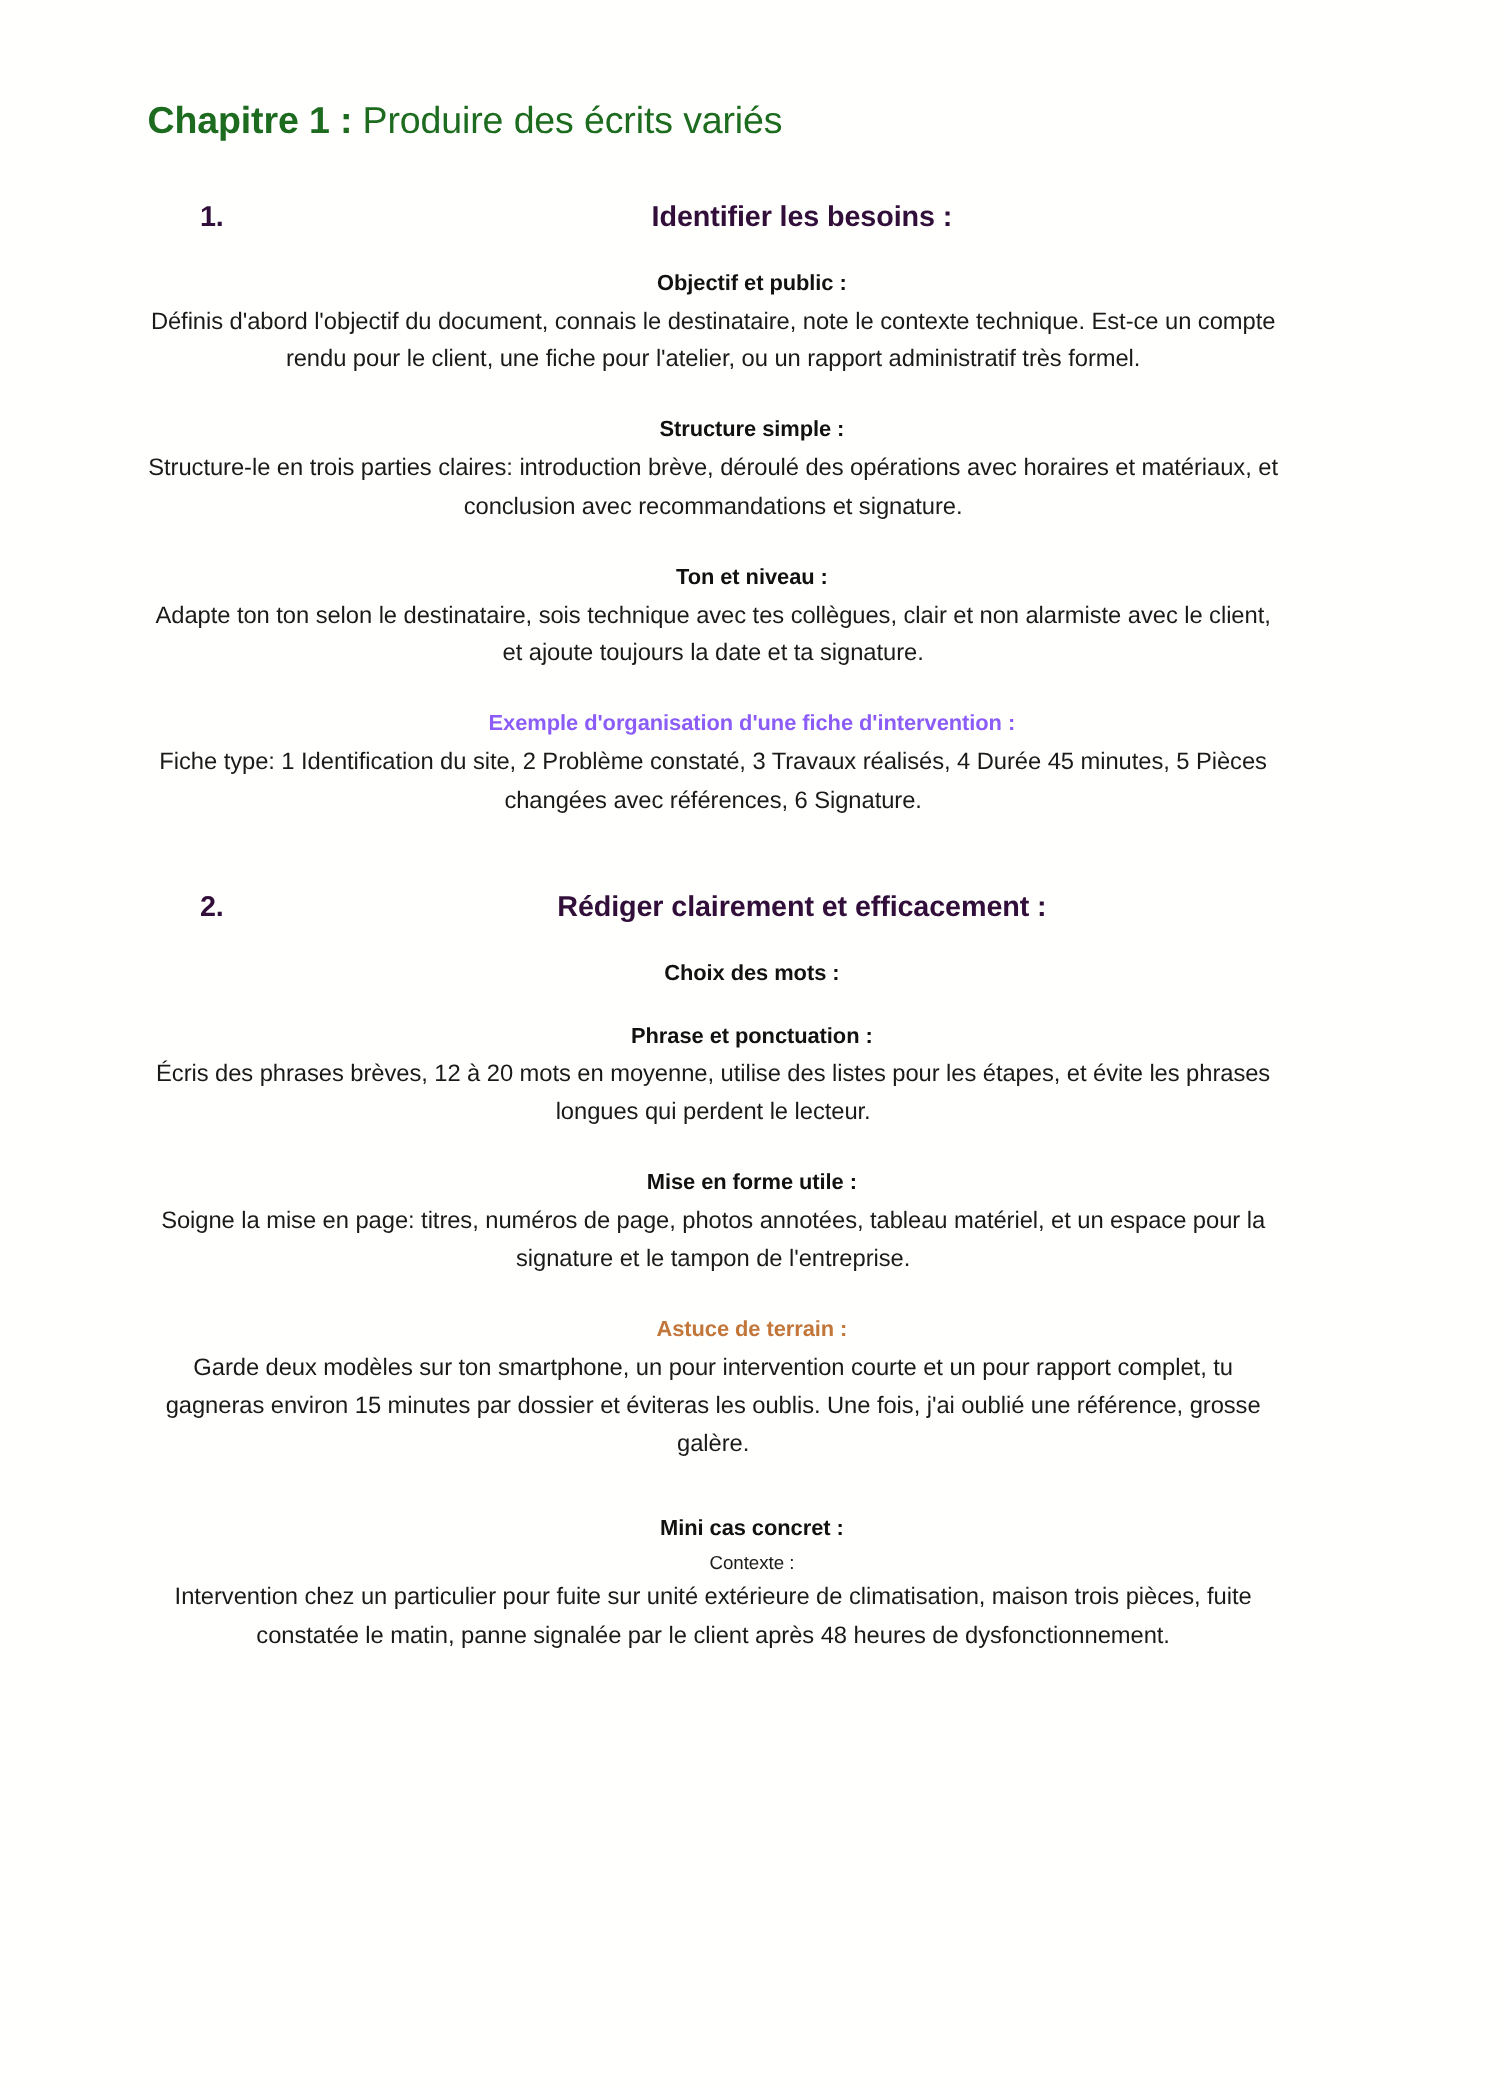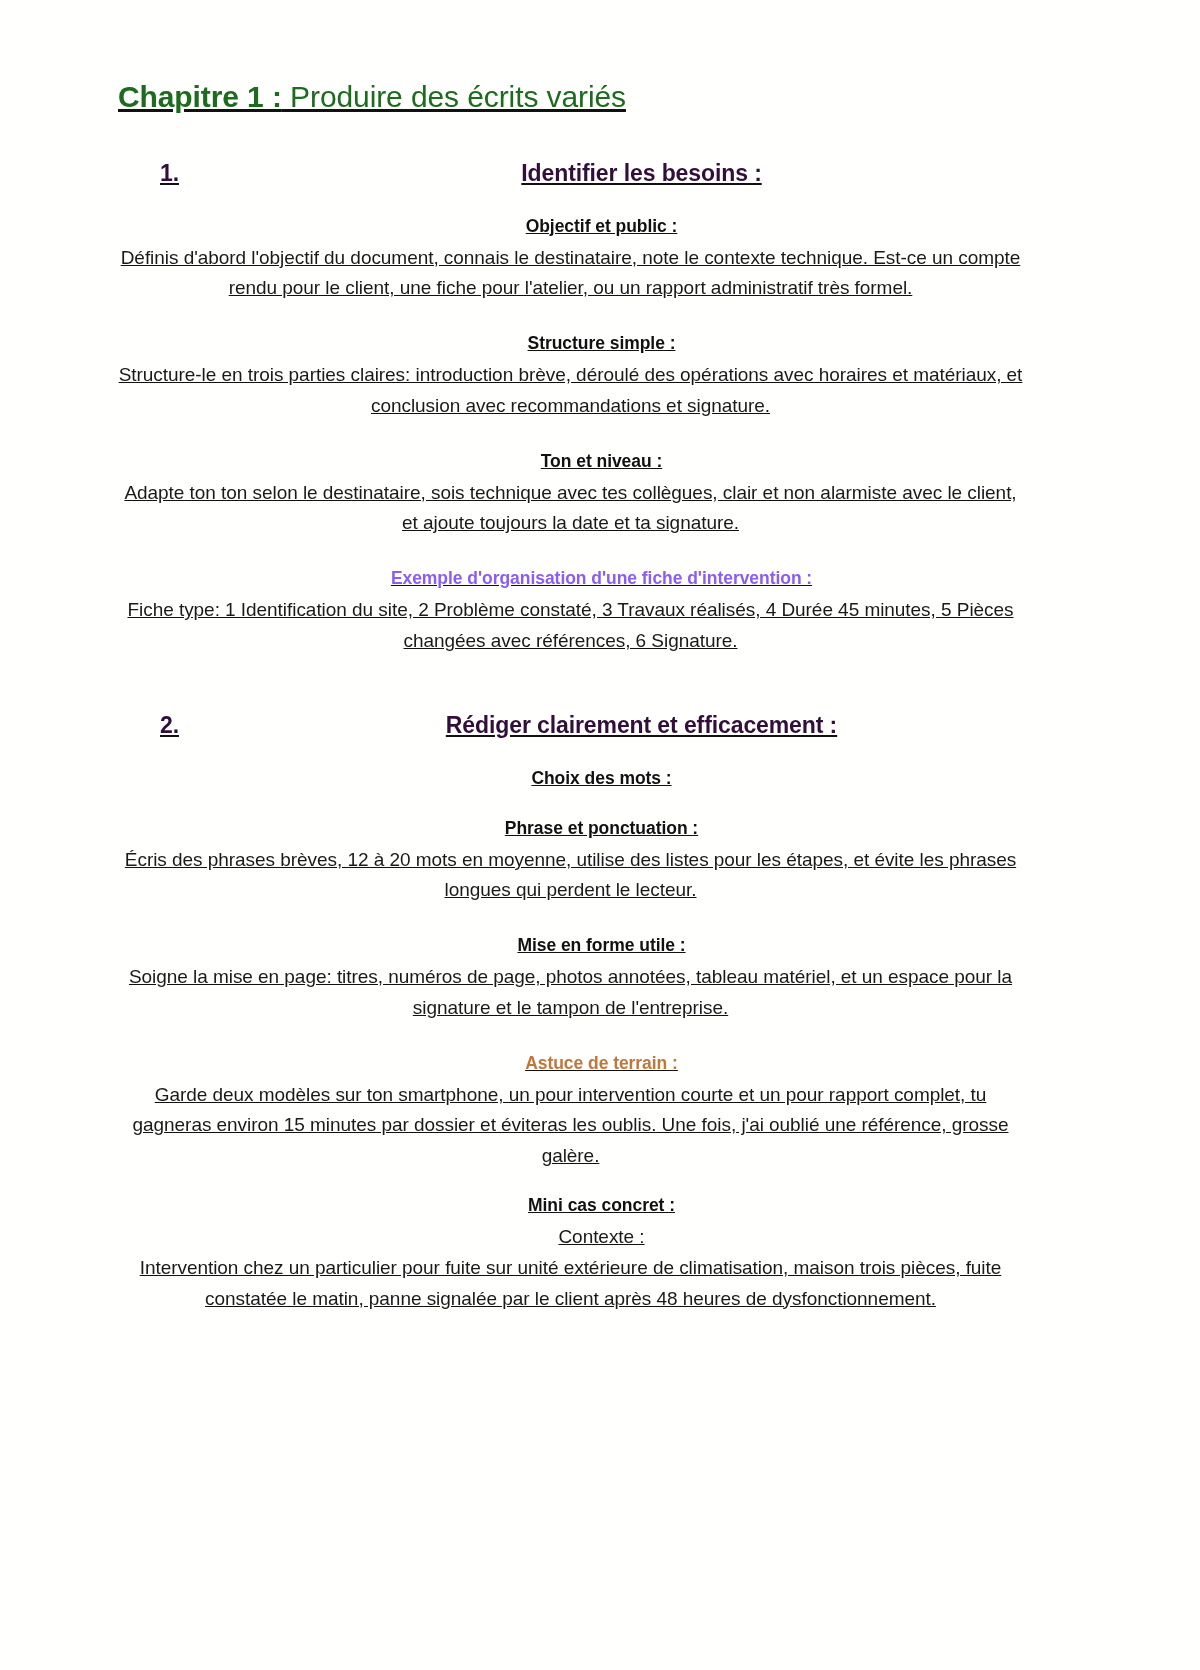--- a/index.html
+++ b/index.html
@@ -14,21 +14,20 @@
     color: #111111;
     overflow: hidden;
   }
 
   .page {
     box-sizing: border-box;
     width: 1200px;
     height: 1670px;
     padding: 78px 115px 0 118px;
     background: #fffffd;
-    text-decoration: underline;
   }
 
   
   .chapter-title {
     font-size: 30px;
     line-height: 1.25;
     color: #1c6b1e;
     margin: 0 0 0 0;
     letter-spacing: -0.1px;
     white-space: nowrap;
@@ -61,21 +60,21 @@
   }
   .sec1-wrap { margin-top: 44px; }
   .sec2-wrap { margin-top: 55px; }
 
   
   .block {
     margin-top: 29px;
     text-align: center;
   }
   .block.tight {
-    margin-top: 23px;
+    margin-top: 40px;
   }
 
   .block-heading {
     font-size: 17.5px;
     font-weight: 700;
     color: #111111;
     margin: 0 0 6px 0;
     letter-spacing: -0.05px;
   }
   .block-heading.green {
@@ -87,21 +86,21 @@
 
   .block-body {
     font-size: 19px;
     line-height: 1.62;
     color: #1a1a1a;
     margin: 0;
     max-width: 905px;
     letter-spacing: -0.05px;
   }
   .block-subline {
-    font-size: 19px;
+    font-size: 15px;
     line-height: 1.62;
     color: #1a1a1a;
     margin: 0;
     letter-spacing: -0.05px;
   }
 </style>
 </head>
 <body>
 
 <div class="page">

